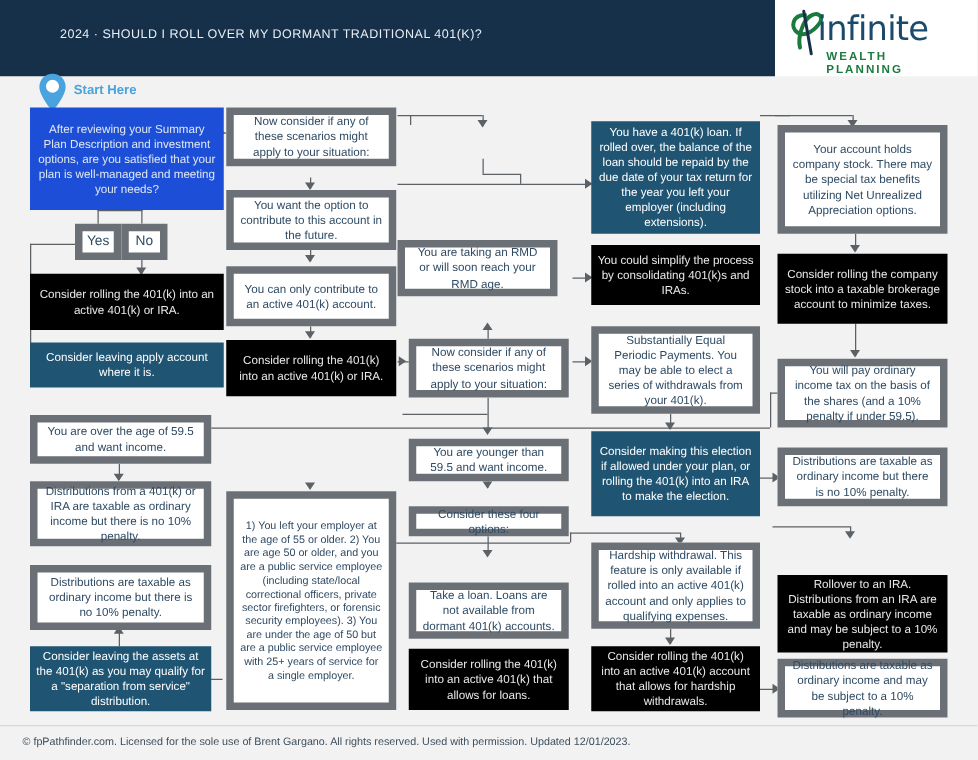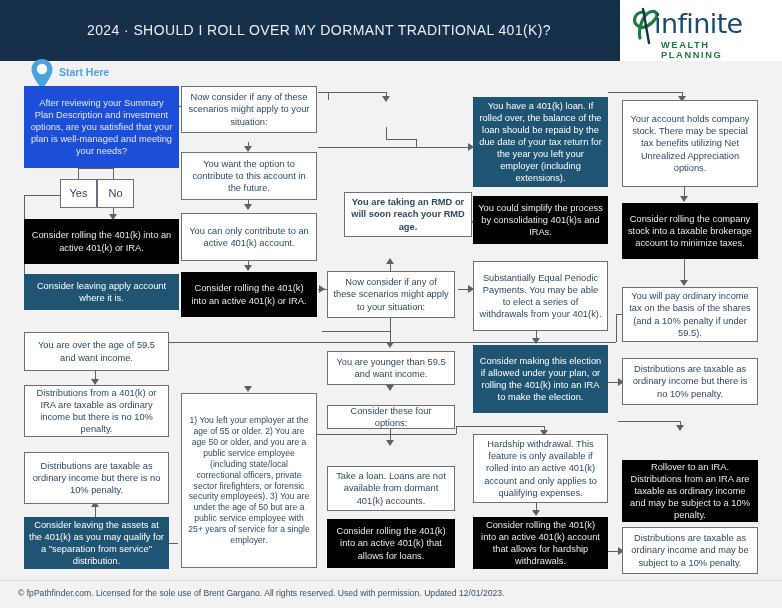--- a/index.html
+++ b/index.html
@@ -21,24 +21,23 @@
     position: absolute;
     left: 0; top: 0;
     width: 620px; height: 61px;
     background: #16304a;
   }
   .header-title {
     position: absolute;
     left: 48px; top: 22px;
     width: 560px;
     color: #e8eef3;
-    font-size: 14px;
+    font-size: 10px;
     letter-spacing: 0.4px;
     white-space: nowrap;
-    margin-left: 39px;
   }
   .logo-zone {
     position: absolute;
     left: 620px; top: 0;
     width: 162px; height: 61px;
     background: #ffffff;
   }
   .logo-wrap {
     position: absolute;
     left: 8px; top: 6px;
@@ -90,21 +89,21 @@
   .footer-text {
     position: absolute;
     left: 18px; top: 588px;
     font-size: 8.6px;
     color: #3d4f5e;
   }
 
   
   .node {
     position: absolute;
-    border: 1px solid #15803d;
+    border: 6px solid #15803d;
     display: flex;
     align-items: center;
     justify-content: center;
     text-align: center;
     padding: 2px 5px;
     font-size: 9.3px;
     line-height: 1.3;
     color: #2e4a63;
     background: #ffffff;
   }
@@ -291,21 +290,21 @@
 
   <div class="node white" style="left:181px; top:152px; width:136px; height:48px;">You want the option to contribute to this account in the future.</div>
 
   <div class="node white" style="left:181px; top:213px; width:136px; height:48px;">You can only contribute to an active 401(k) account.</div>
 
   <div class="node dark" style="left:181px; top:272px; width:136px; height:45px;">Consider rolling the 401(k) into an active 401(k) or IRA.</div>
 
   <div class="node white tiny" style="left:181px; top:393px; width:136px; height:175px;">1) You left your employer at the age of 55 or older. 2) You are age 50 or older, and you are a public service employee (including state/local correctional officers, private sector firefighters, or forensic security employees). 3) You are under the age of 50 but are a public service employee with 25+ years of service for a single employer.</div>
 
 
-  <div class="node white" style="left:344px; top:192px; width:128px; height:45px;font-weight:bold;">You are taking an RMD or will soon reach your RMD age.</div>
+  <div class="node white" style="left:318px; top:192px; width:128px; height:45px;">You are taking an RMD or will soon reach your RMD age.</div>
 
   <div class="node white" style="left:327px; top:271px; width:128px; height:47px;">Now consider if any of these scenarios might apply to your situation:</div>
 
   <div class="node white" style="left:327px; top:351px; width:128px; height:34px;">You are younger than 59.5 and want income.</div>
 
   <div class="node white" style="left:327px; top:405px; width:128px; height:24px;">Consider these four options:</div>
 
   <div class="node white" style="left:327px; top:450px; width:128px; height:45px;margin-top:16px;">Take a loan. Loans are not available from dormant 401(k) accounts.</div>
 
   <div class="node dark" style="left:327px; top:519px; width:128px; height:49px;">Consider rolling the 401(k) into an active 401(k) that allows for loans.</div>

